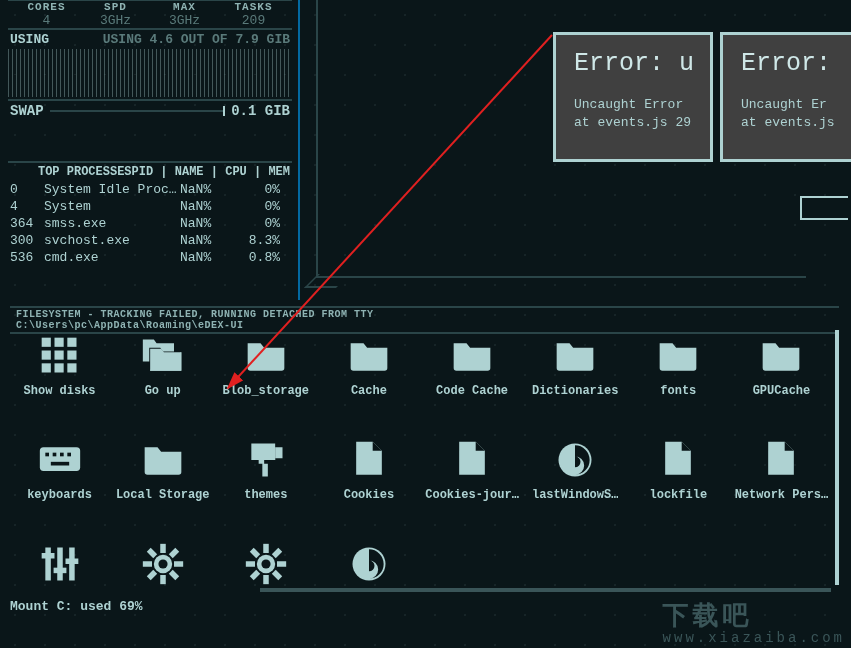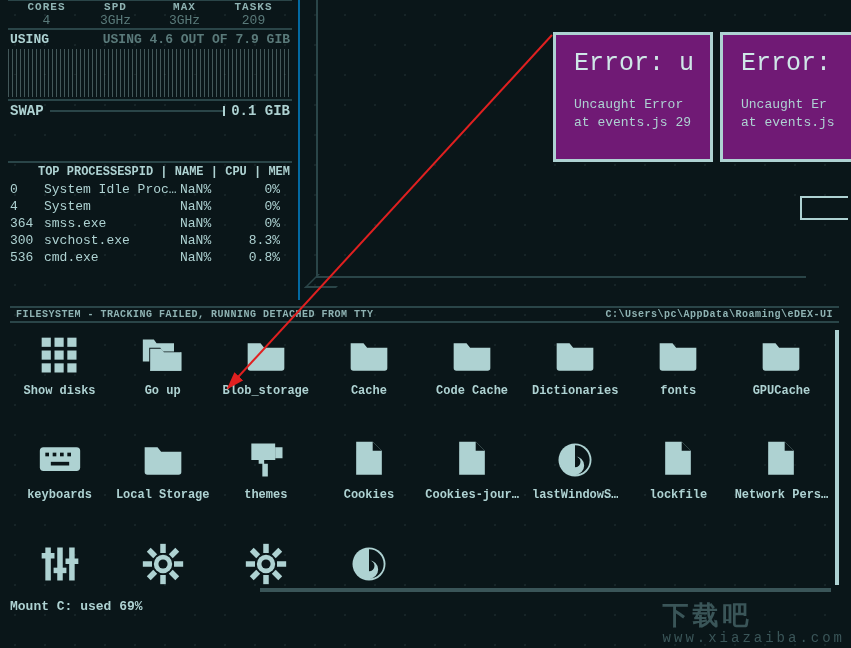--- a/index.html
+++ b/index.html
@@ -59,20 +59,21 @@
 
 .fs-bar {
   position: absolute;
   top: 306px; left:10px; right: 12px;
   border-top: 2px solid #2a4548;
   border-bottom: 2px solid #2a4548;
   display:flex; justify-content: space-between;
   font-size: 10px; font-weight:bold; color:#8fb3b3;
   padding: 1px 6px;
   letter-spacing:0.5px;
+  flex-direction:column;
 }
 
 .file-grid {
   position:absolute;
   top: 328px; left:10px; right: 20px; bottom: 52px;
   display: grid;
   grid-template-columns: repeat(8, 1fr);
   grid-auto-rows: 100px;
   gap: 4px;
   overflow: hidden;
@@ -95,21 +96,21 @@
 
 .watermark {
   position:absolute; right:6px; bottom:2px;
   color:#3a5558; font-size:14px; letter-spacing:3px;
 }
 .watermark .cn { font-size:26px; font-weight:bold; letter-spacing:4px; line-height:1;margin-top:20px;}
 
 .err-box {
   position:absolute;
   border: 3px solid #aed2d2;
-  background: #701a75;
+  background: #404040;
   padding: 14px 18px;
 }
 .err-box.e1 { left:553px; top:32px; width:160px; height:130px; }
 .err-box.e2 { left:720px; top:32px; width:160px; height:130px; }
 .err-title { font-size: 25px; color:#cfe7e7; white-space:nowrap; overflow:hidden; }
 .err-body  { font-size:13px; margin-top:18px; white-space:nowrap; overflow:hidden; line-height:1.4; }
 .err-btn { position:absolute; left:800px; top:196px; width:48px; height:24px; border:2px solid #aed2d2; border-right:none;}
 
 .panel-frame {
   position:absolute;

